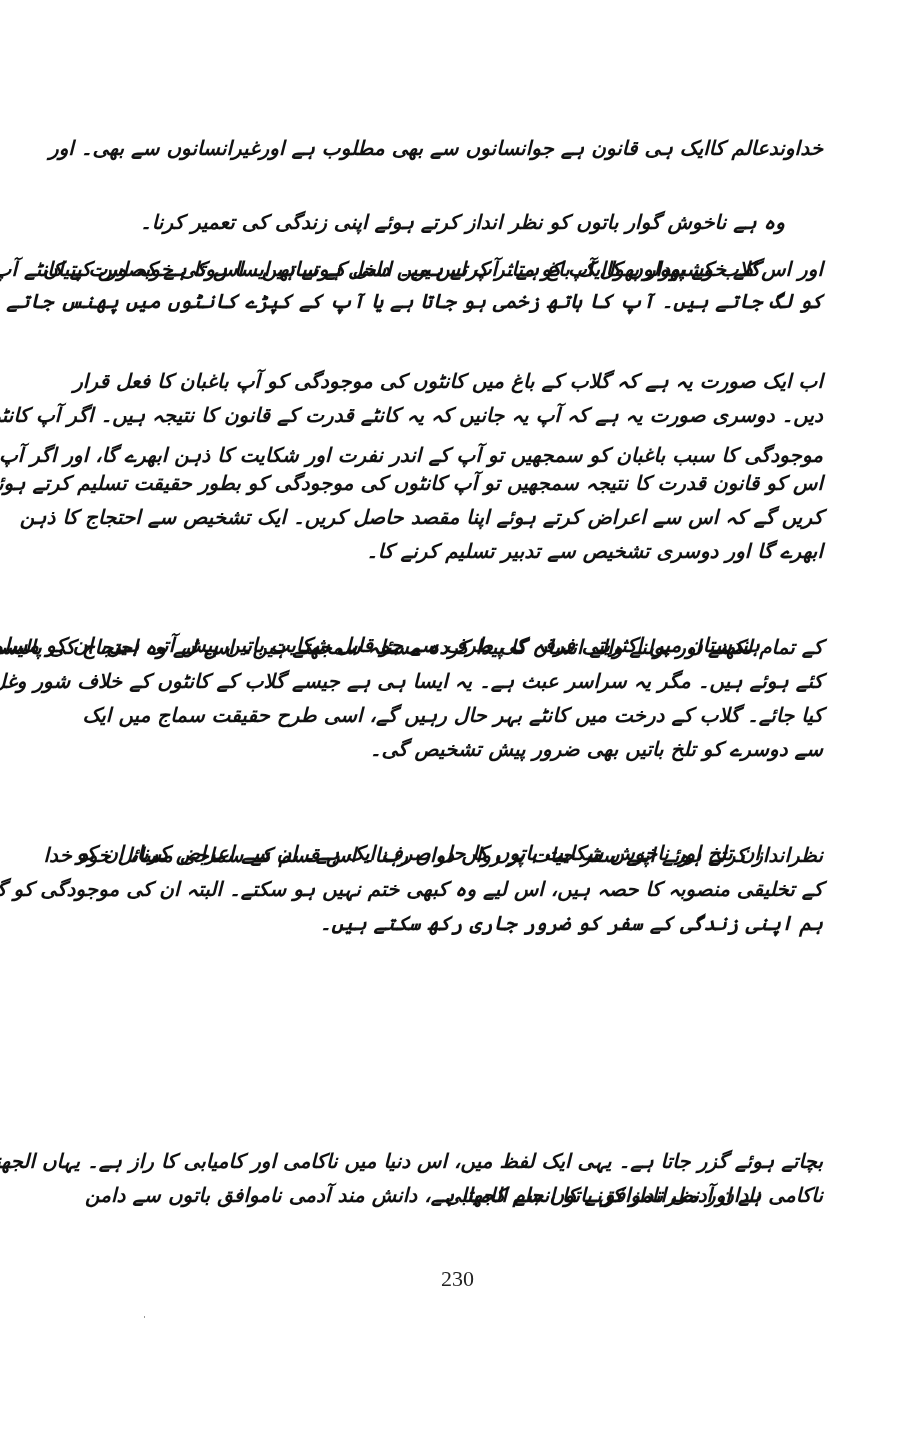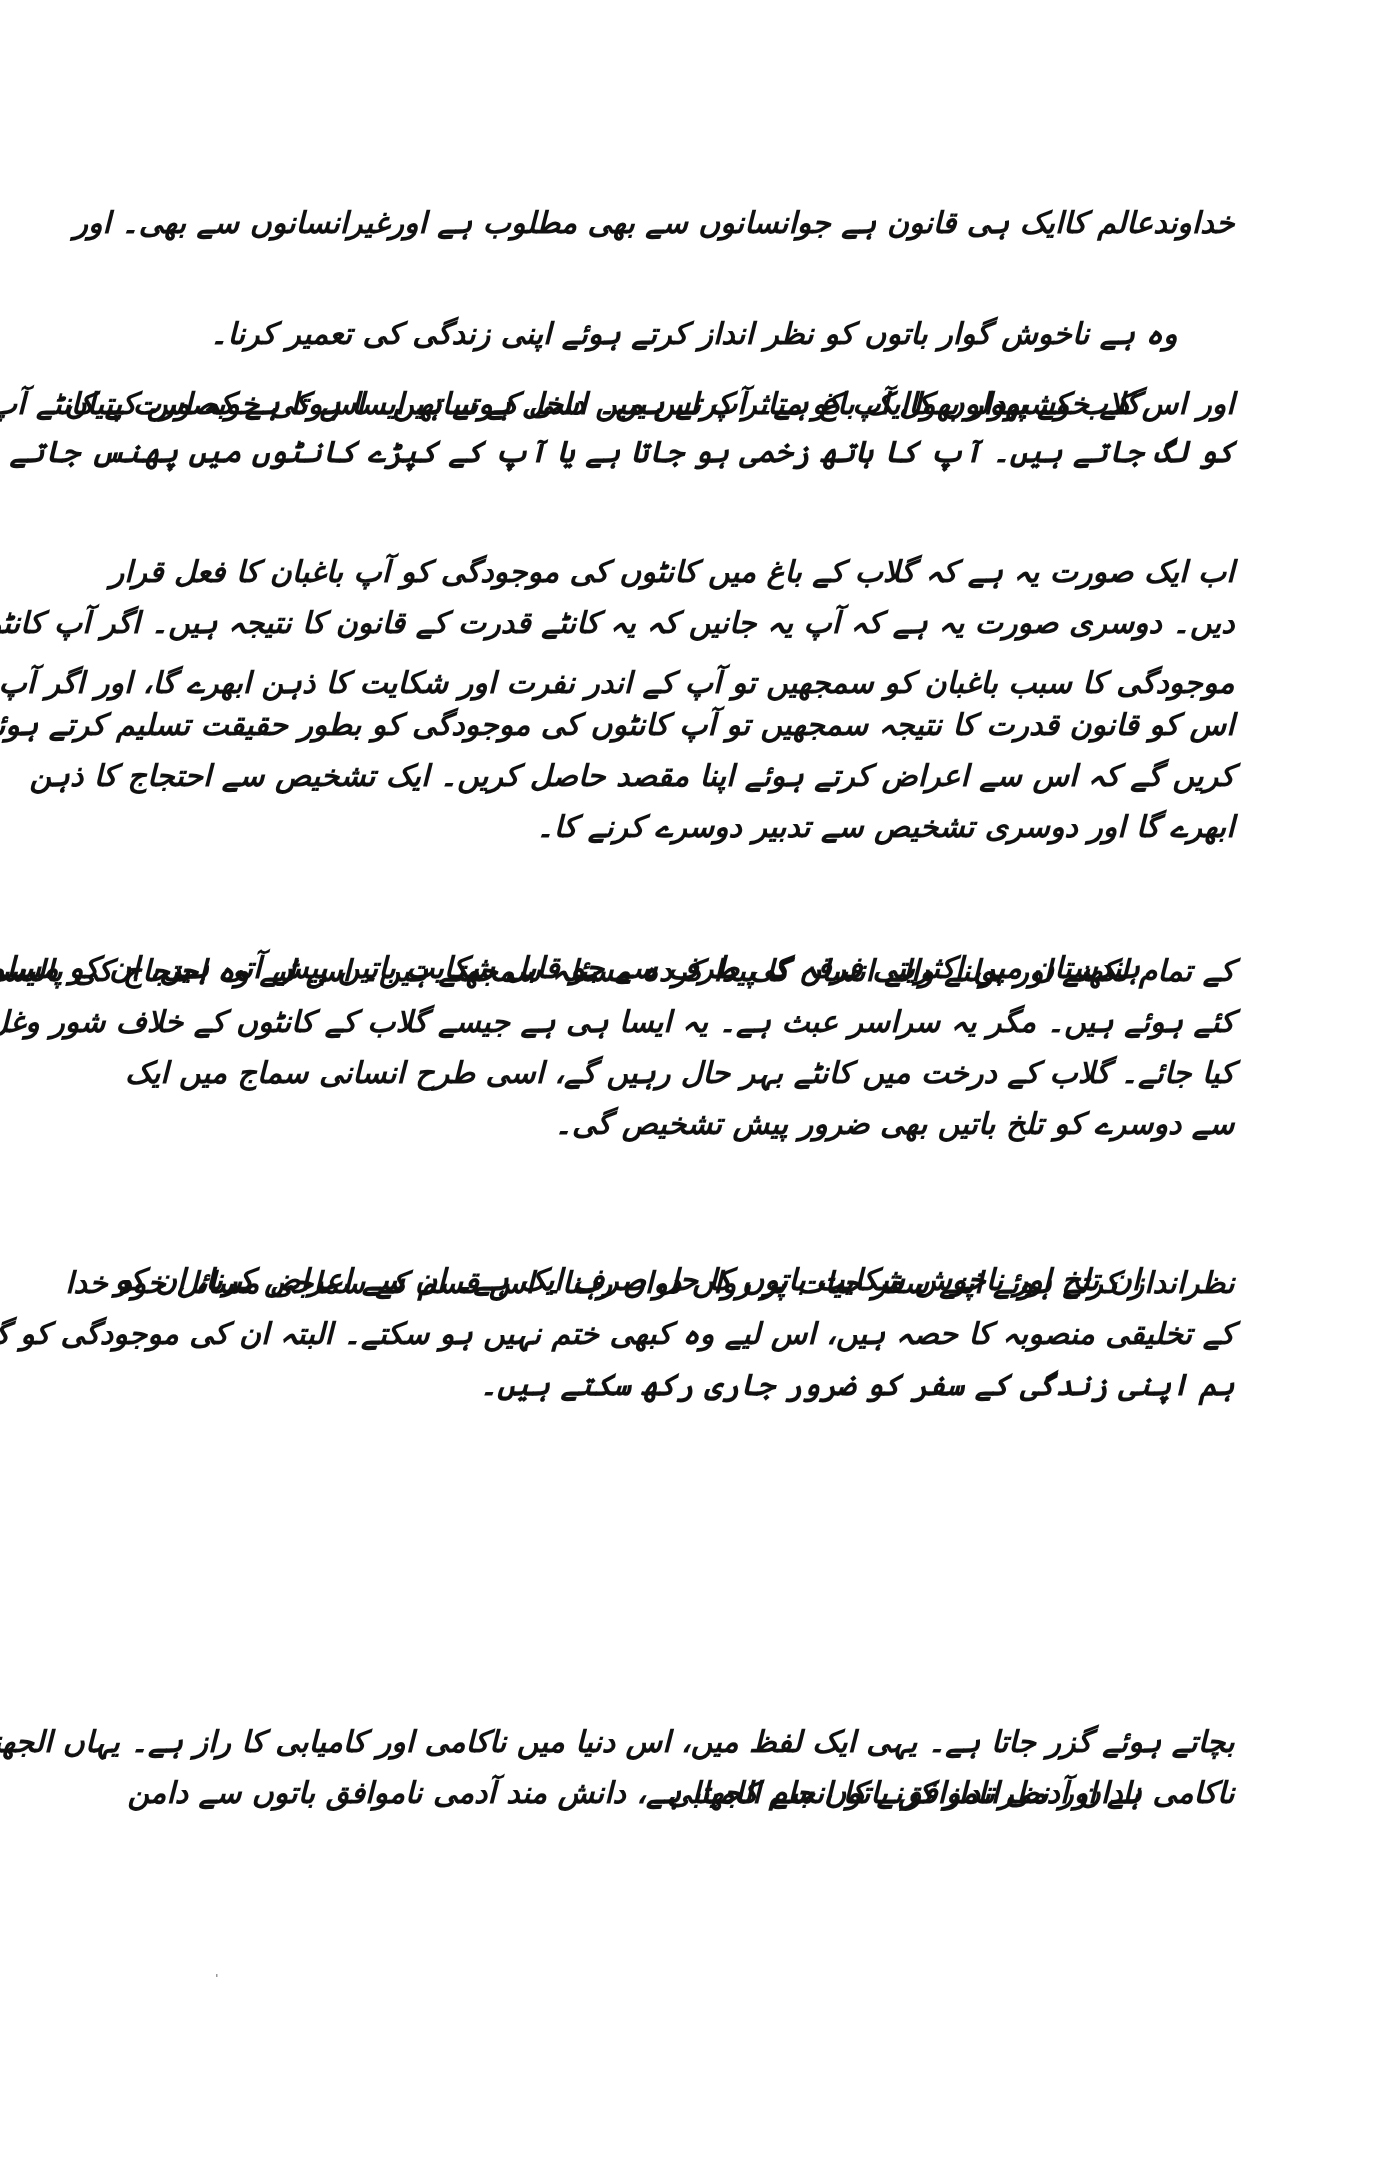--- a/index.html
+++ b/index.html
@@ -87,39 +87,40 @@
     <div class="line" style="top:254px;">اور اس کے خوشبودار پھول آپ کو متاثر کرتے ہیں۔ اسی کے ساتھ ایسا ہوتا ہے کہ اس کے کانٹے آپ</div>
     <div class="line" style="top:286px;">کو لگ جاتے ہیں۔ آپ کا ہاتھ زخمی ہو جاتا ہے یا آپ کے کپڑے کانٹوں میں پھنس جاتے ہیں۔</div>
   </div>
 
   <div>
     <div class="line" style="top:366px;">اب ایک صورت یہ ہے کہ گلاب کے باغ میں کانٹوں کی موجودگی کو آپ باغبان کا فعل قرار</div>
     <div class="line" style="top:400px;">دیں۔ دوسری صورت یہ ہے کہ آپ یہ جانیں کہ یہ کانٹے قدرت کے قانون کا نتیجہ ہیں۔ اگر آپ کانٹوں کی</div>
     <div class="line" style="top:424px;margin-top:16px;">موجودگی کا سبب باغبان کو سمجھیں تو آپ کے اندر نفرت اور شکایت کا ذہن ابھرے گا، اور اگر آپ</div>
     <div class="line" style="top:468px;">اس کو قانون قدرت کا نتیجہ سمجھیں تو آپ کانٹوں کی موجودگی کو بطور حقیقت تسلیم کرتے ہوئے یہ کوشش</div>
     <div class="line" style="top:502px;">کریں گے کہ اس سے اعراض کرتے ہوئے اپنا مقصد حاصل کریں۔ ایک تشخیص سے احتجاج کا ذہن</div>
-    <div class="line last" style="top:536px;">ابھرے گا اور دوسری تشخیص سے تدبیر دوسرے کرنے کا۔</div>
+    <div class="line last" style="top:536px;">ابھرے گا اور دوسری تشخیص سے تدبیر تسلیم کرنے کا۔</div>
   </div>
 
   <div>
     <div class="line indent-first" style="top:598px;">ہندستان میں اکثریتی فرقہ کی طرف سے جو قابل شکایت باتیں پیش آتی ہیں، ان کو مسلمانوں</div>
     <div class="line" style="top:632px;">کے تمام لکھنے اور بولنے والے انسان کا پیدا کردہ مسئلہ سمجھتے ہیں۔ اس لیے وہ احتجاج کی پالیسی اختیار</div>
     <div class="line" style="top:666px;">کئے ہوئے ہیں۔ مگر یہ سراسر عبث ہے۔ یہ ایسا ہی ہے جیسے گلاب کے کانٹوں کے خلاف شور وغل</div>
-    <div class="line" style="top:700px;">کیا جائے۔ گلاب کے درخت میں کانٹے بہر حال رہیں گے، اسی طرح انسانی سماج میں ایک</div>
+    <div class="line" style="top:700px;">کیا جائے۔ گلاب کے درخت میں کانٹے بہر حال رہیں گے، اسی طرح حقیقت سماج میں ایک</div>
     <div class="line last" style="top:734px;">سے دوسرے کو تلخ باتیں بھی ضرور پیش تشخیص گی۔</div>
   </div>
 
   <div>
     <div class="line indent-first" style="top:806px;">ان تلخ اور ناخوش شکایت باتوں کا حل صرف ایک ہے۔ ان سے اعراض کرنا، ان کو</div>
     <div class="line" style="top:840px;">نظرانداز کرتے ہوئے اپنے سفر حیات پر رواں دواں رہنا۔ اس قسم کے سماجی مسائل خود خدا</div>
     <div class="line" style="top:874px;">کے تخلیقی منصوبہ کا حصہ ہیں، اس لیے وہ کبھی ختم نہیں ہو سکتے۔ البتہ ان کی موجودگی کو گوارا کر کے</div>
     <div class="line last" style="top:908px;">ہم اپنی زندگی کے سفر کو ضرور جاری رکھ سکتے ہیں۔</div>
   </div>
 
   <div>
     <div class="line indent-first" style="top:1148px;">نادان آدمی ناموافق باتوں سے الجھتا ہے، دانش مند آدمی ناموافق باتوں سے دامن</div>
     <div class="line" style="top:1146px;">بچاتے ہوئے گزر جاتا ہے۔ یہی ایک لفظ میں، اس دنیا میں ناکامی اور کامیابی کا راز ہے۔ یہاں الجھنے کا انجام</div>
     <div class="line last" style="top:1180px;">ناکامی ہے اور نظرانداز کرنے کا انجام کامیابی۔</div>
   </div>
 
+  <div class="page-number">230</div>
 
   <div class="speck"></div>
 </div>
 
 </body></html>

